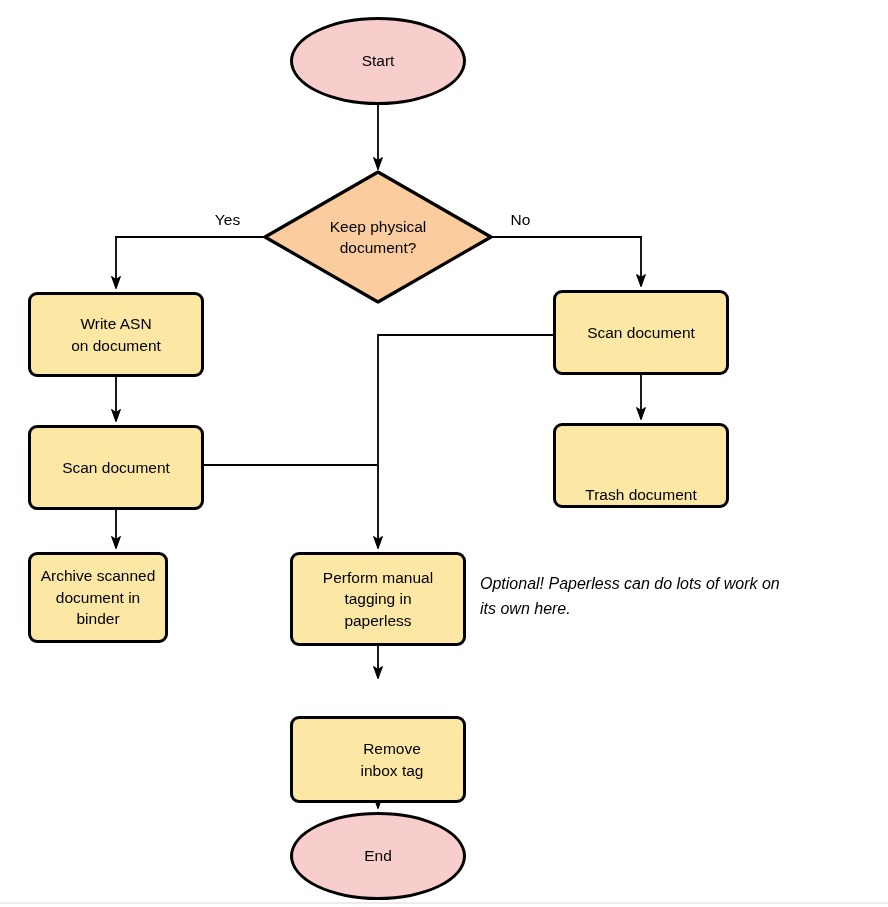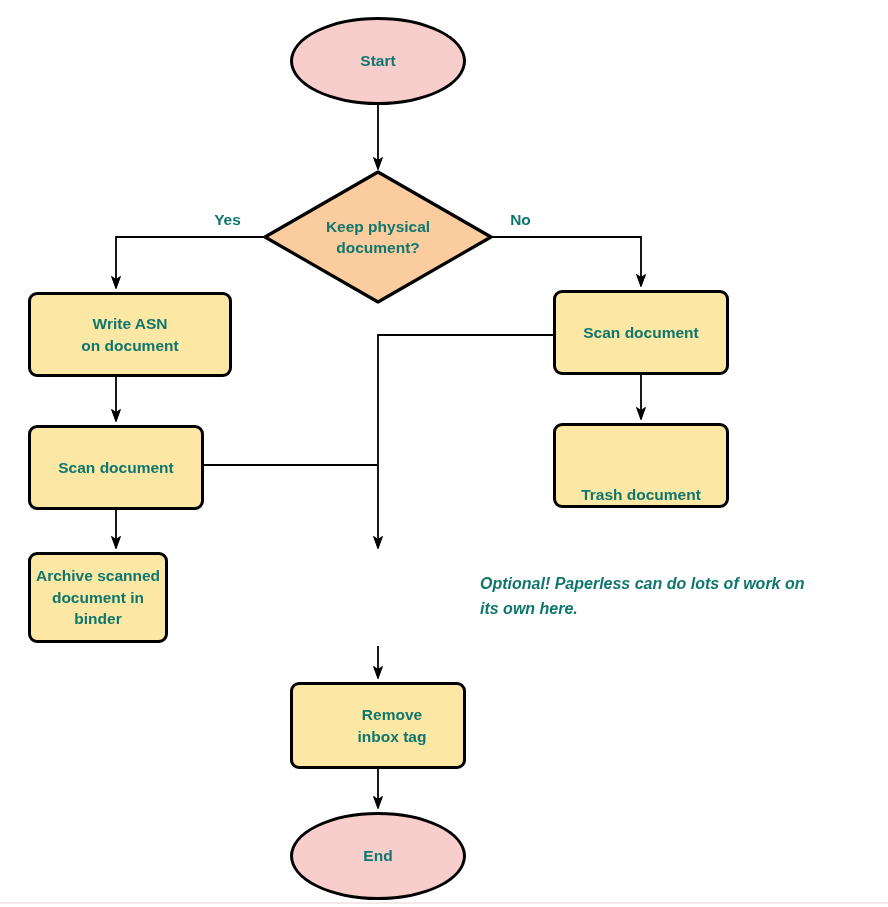--- a/index.html
+++ b/index.html
@@ -2,23 +2,22 @@
 <html><head>
 <meta charset="utf-8">
 <style>
   html, body { margin: 0; padding: 0; background: #ffffff; }
   #canvas {
     position: relative;
     width: 888px;
     height: 907px;
     background: #ffffff;
     font-family: "Liberation Sans", sans-serif;
-    color: #0f766e;
+    color: #000000;
     overflow: hidden;
-    font-weight: bold;
   }
   #edge-layer {
     position: absolute;
     left: 0; top: 0;
     width: 888px; height: 907px;
   }
   .edge {
     stroke: #000000;
     stroke-width: 1.8;
     fill: none;
@@ -111,21 +110,21 @@
 
   <div class="node decision-label" style="left:288px; top:197px; width:180px; height:80px;">
     <span>Keep physical
 document?</span>
   </div>
 
   <div class="edge-label" style="left:190px; top:211px;">Yes</div>
 
   <div class="edge-label" style="left:483px; top:211px;">No</div>
 
-  <div class="node process" style="left:28px; top:292px; width:204px; height:85px;">
+  <div class="node process" style="left:28px; top:292px; width:176px; height:85px;">
     <span>Write ASN
 on document</span>
   </div>
 
   <div class="node process" style="left:28px; top:425px; width:176px; height:85px;">
     <span>Scan document</span>
   </div>
 
   <div class="node process" style="left:28px; top:552px; width:140px; height:91px;">
     <span>Archive scanned
@@ -134,22 +133,27 @@
   </div>
 
   <div class="node process" style="left:553px; top:290px; width:176px; height:85px;">
     <span>Scan document</span>
   </div>
 
   <div class="node process" style="left:553px; top:423px; width:176px; height:85px;align-items:flex-end;">
     <span>Trash document</span>
   </div>
 
+  <div class="node process" style="left:290px; top:552px; width:176px; height:94px;">
+    <span>Perform manual
+tagging in
+paperless</span>
+  </div>
 
-  <div class="node process" style="left:290px; top:682px; width:176px; height:87px;padding-left:28px;">
+  <div class="node process" style="left:290px; top:716px; width:176px; height:87px;padding-left:28px;">
     <span>Remove
 inbox tag</span>
   </div>
 
   <div class="node terminal" style="left:290px; top:812px; width:176px; height:88px;text-align:right;">
     <span>End</span>
   </div>
 
   <div class="annotation">Optional! Paperless can do lots of work on
 its own here.</div>

